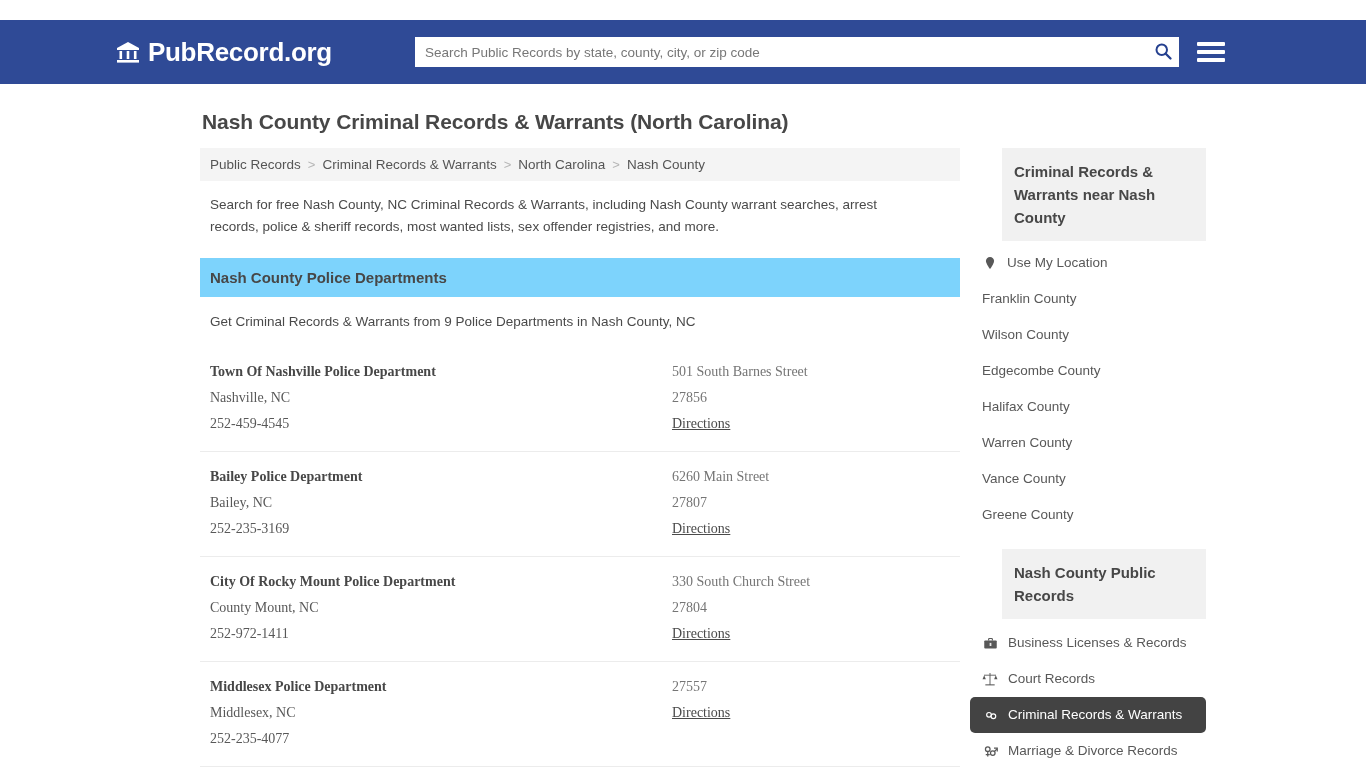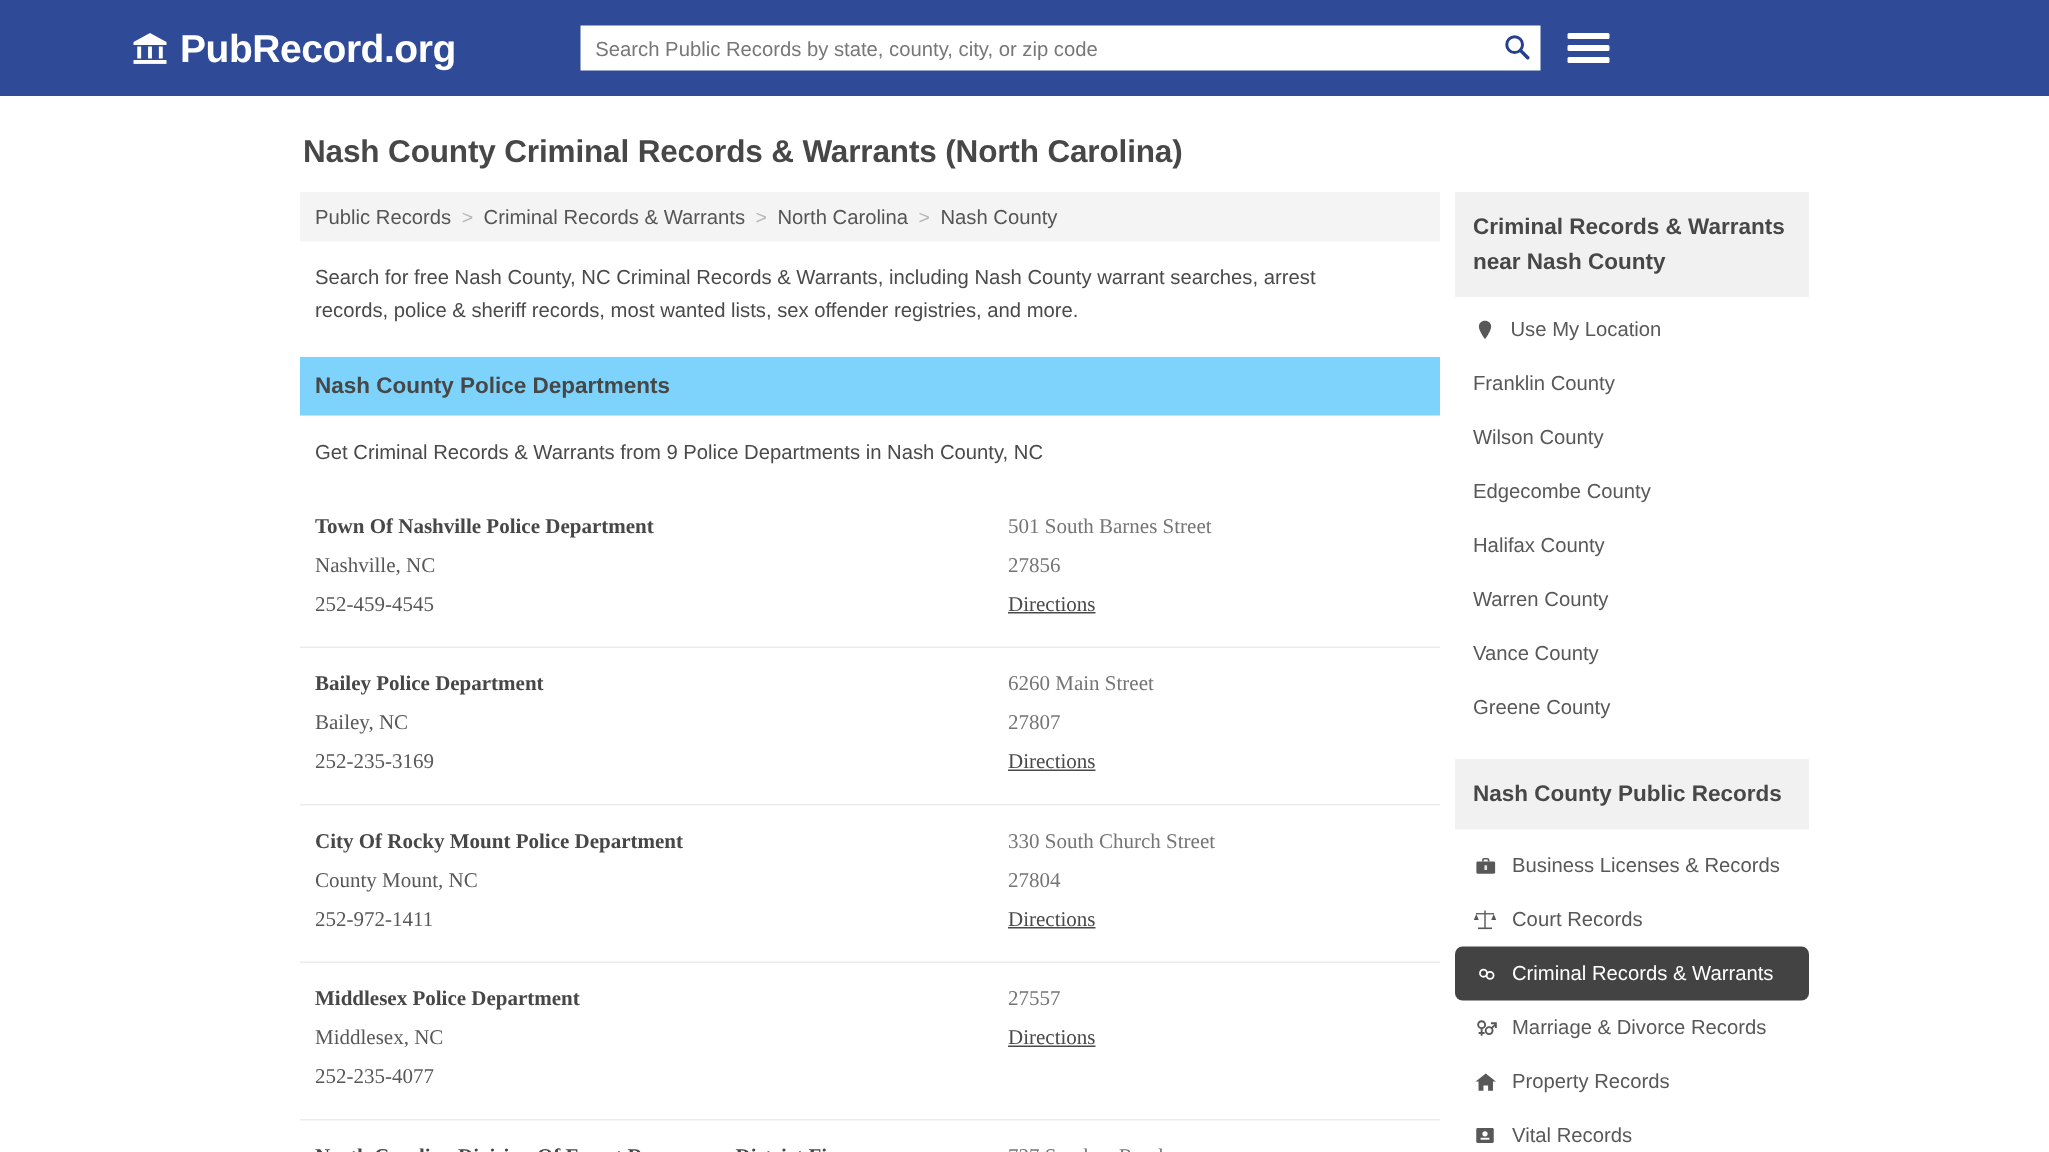--- a/index.html
+++ b/index.html
@@ -10,41 +10,42 @@
     background: #ffffff;
     font-family: "Liberation Sans", sans-serif;
   }
 
   
   .site-header {
     height: 64px;
     background: #2f4a96;
     display: flex;
     align-items: center;
-    padding: 0 16px 0 88px;
+    padding: 0 16px 0 116px;
+    margin-top: 20px;
   }
   .brand {
     display: flex;
     align-items: center;
     gap: 8px;
     color: #ffffff;
     text-decoration: none;
     white-space: nowrap;
   }
   .brand-icon { width: 24px; height: 24px; display: block; }
   .brand-text {
     font-size: 26px;
     font-weight: bold;
     letter-spacing: -0.3px;
     line-height: 1;
   }
   .search-wrap {
     margin-left: 83px;
     position: relative;
-    width: 640px;
+    width: 764px;
     height: 30px;
   }
   .search-input {
     width: 100%;
     height: 30px;
     border: none;
     outline: none;
     background: #ffffff;
     font-family: "Liberation Sans", sans-serif;
     font-size: 13.5px;
@@ -180,20 +181,21 @@
   }
 
   
   .side-box-head {
     background: #f1f1f1;
     padding: 12px 12px;
     font-size: 15px;
     font-weight: bold;
     color: #474747;
     line-height: 23px;
+    margin-left: 32px;
   }
   .side-list { padding: 4px 0 0 0; }
   .side-link {
     display: flex;
     align-items: center;
     gap: 9px;
     font-size: 13.5px;
     color: #585858;
     text-decoration: none;
     padding: 9px 12px;

